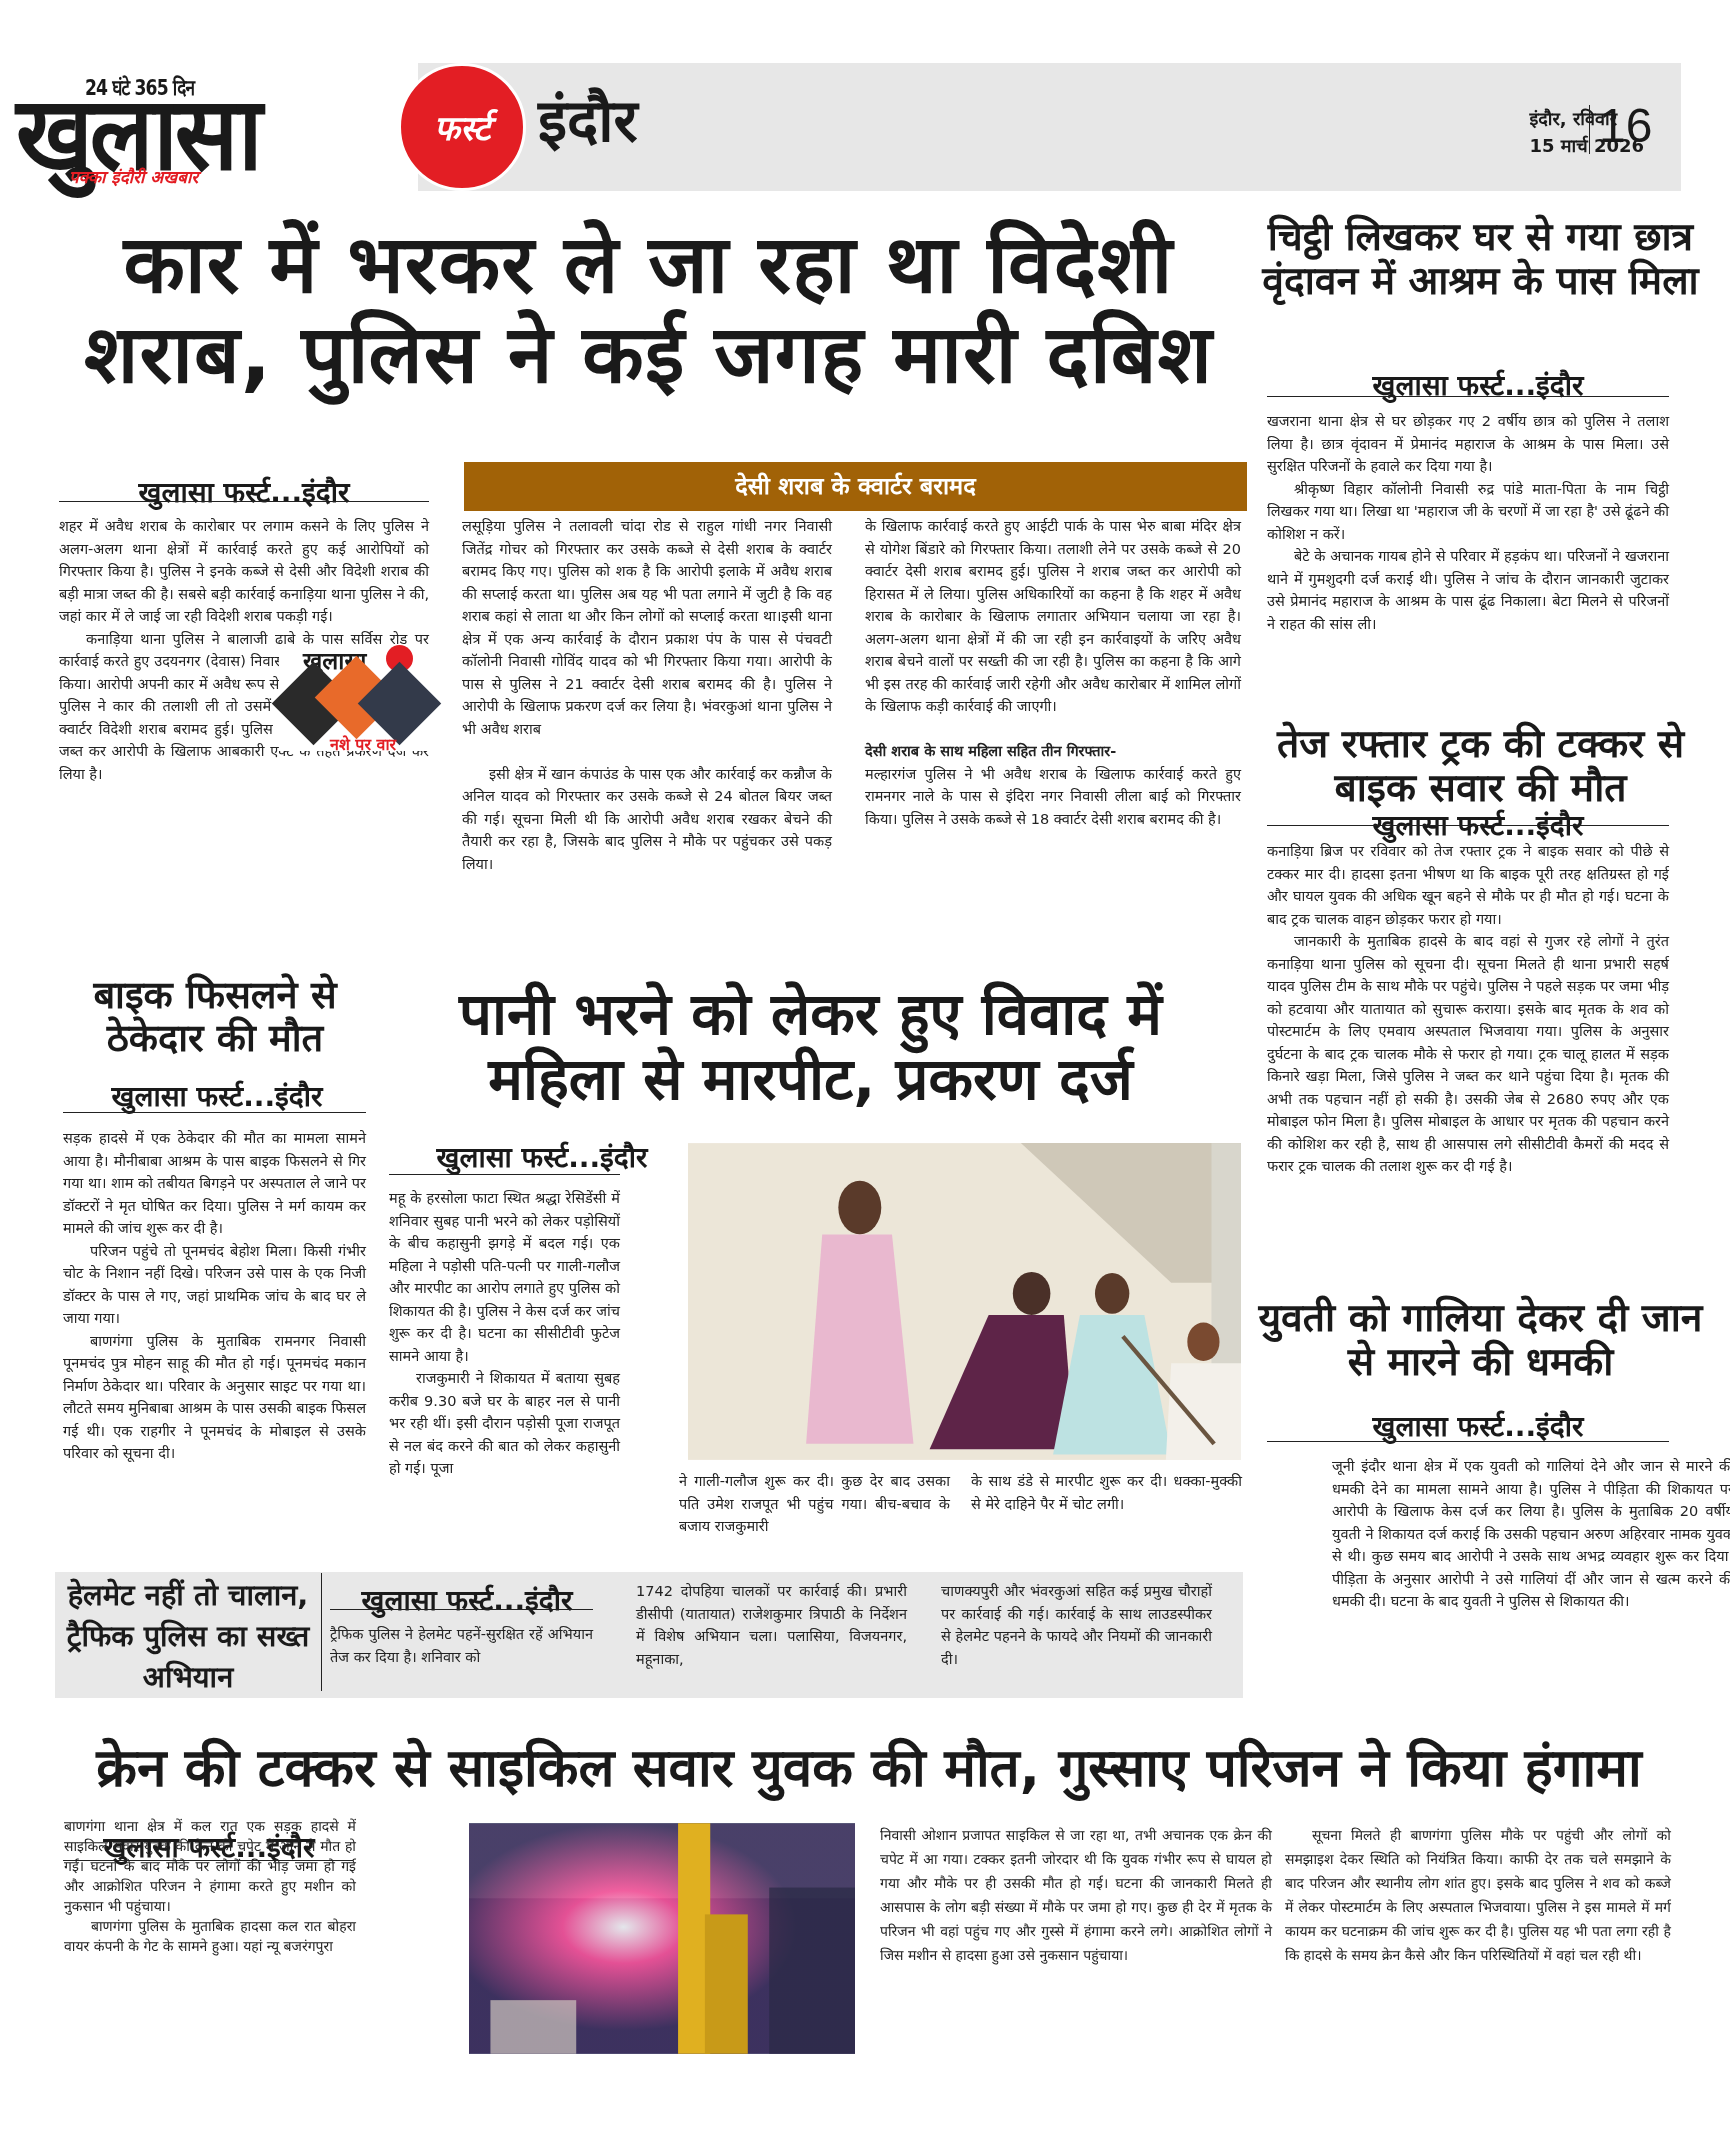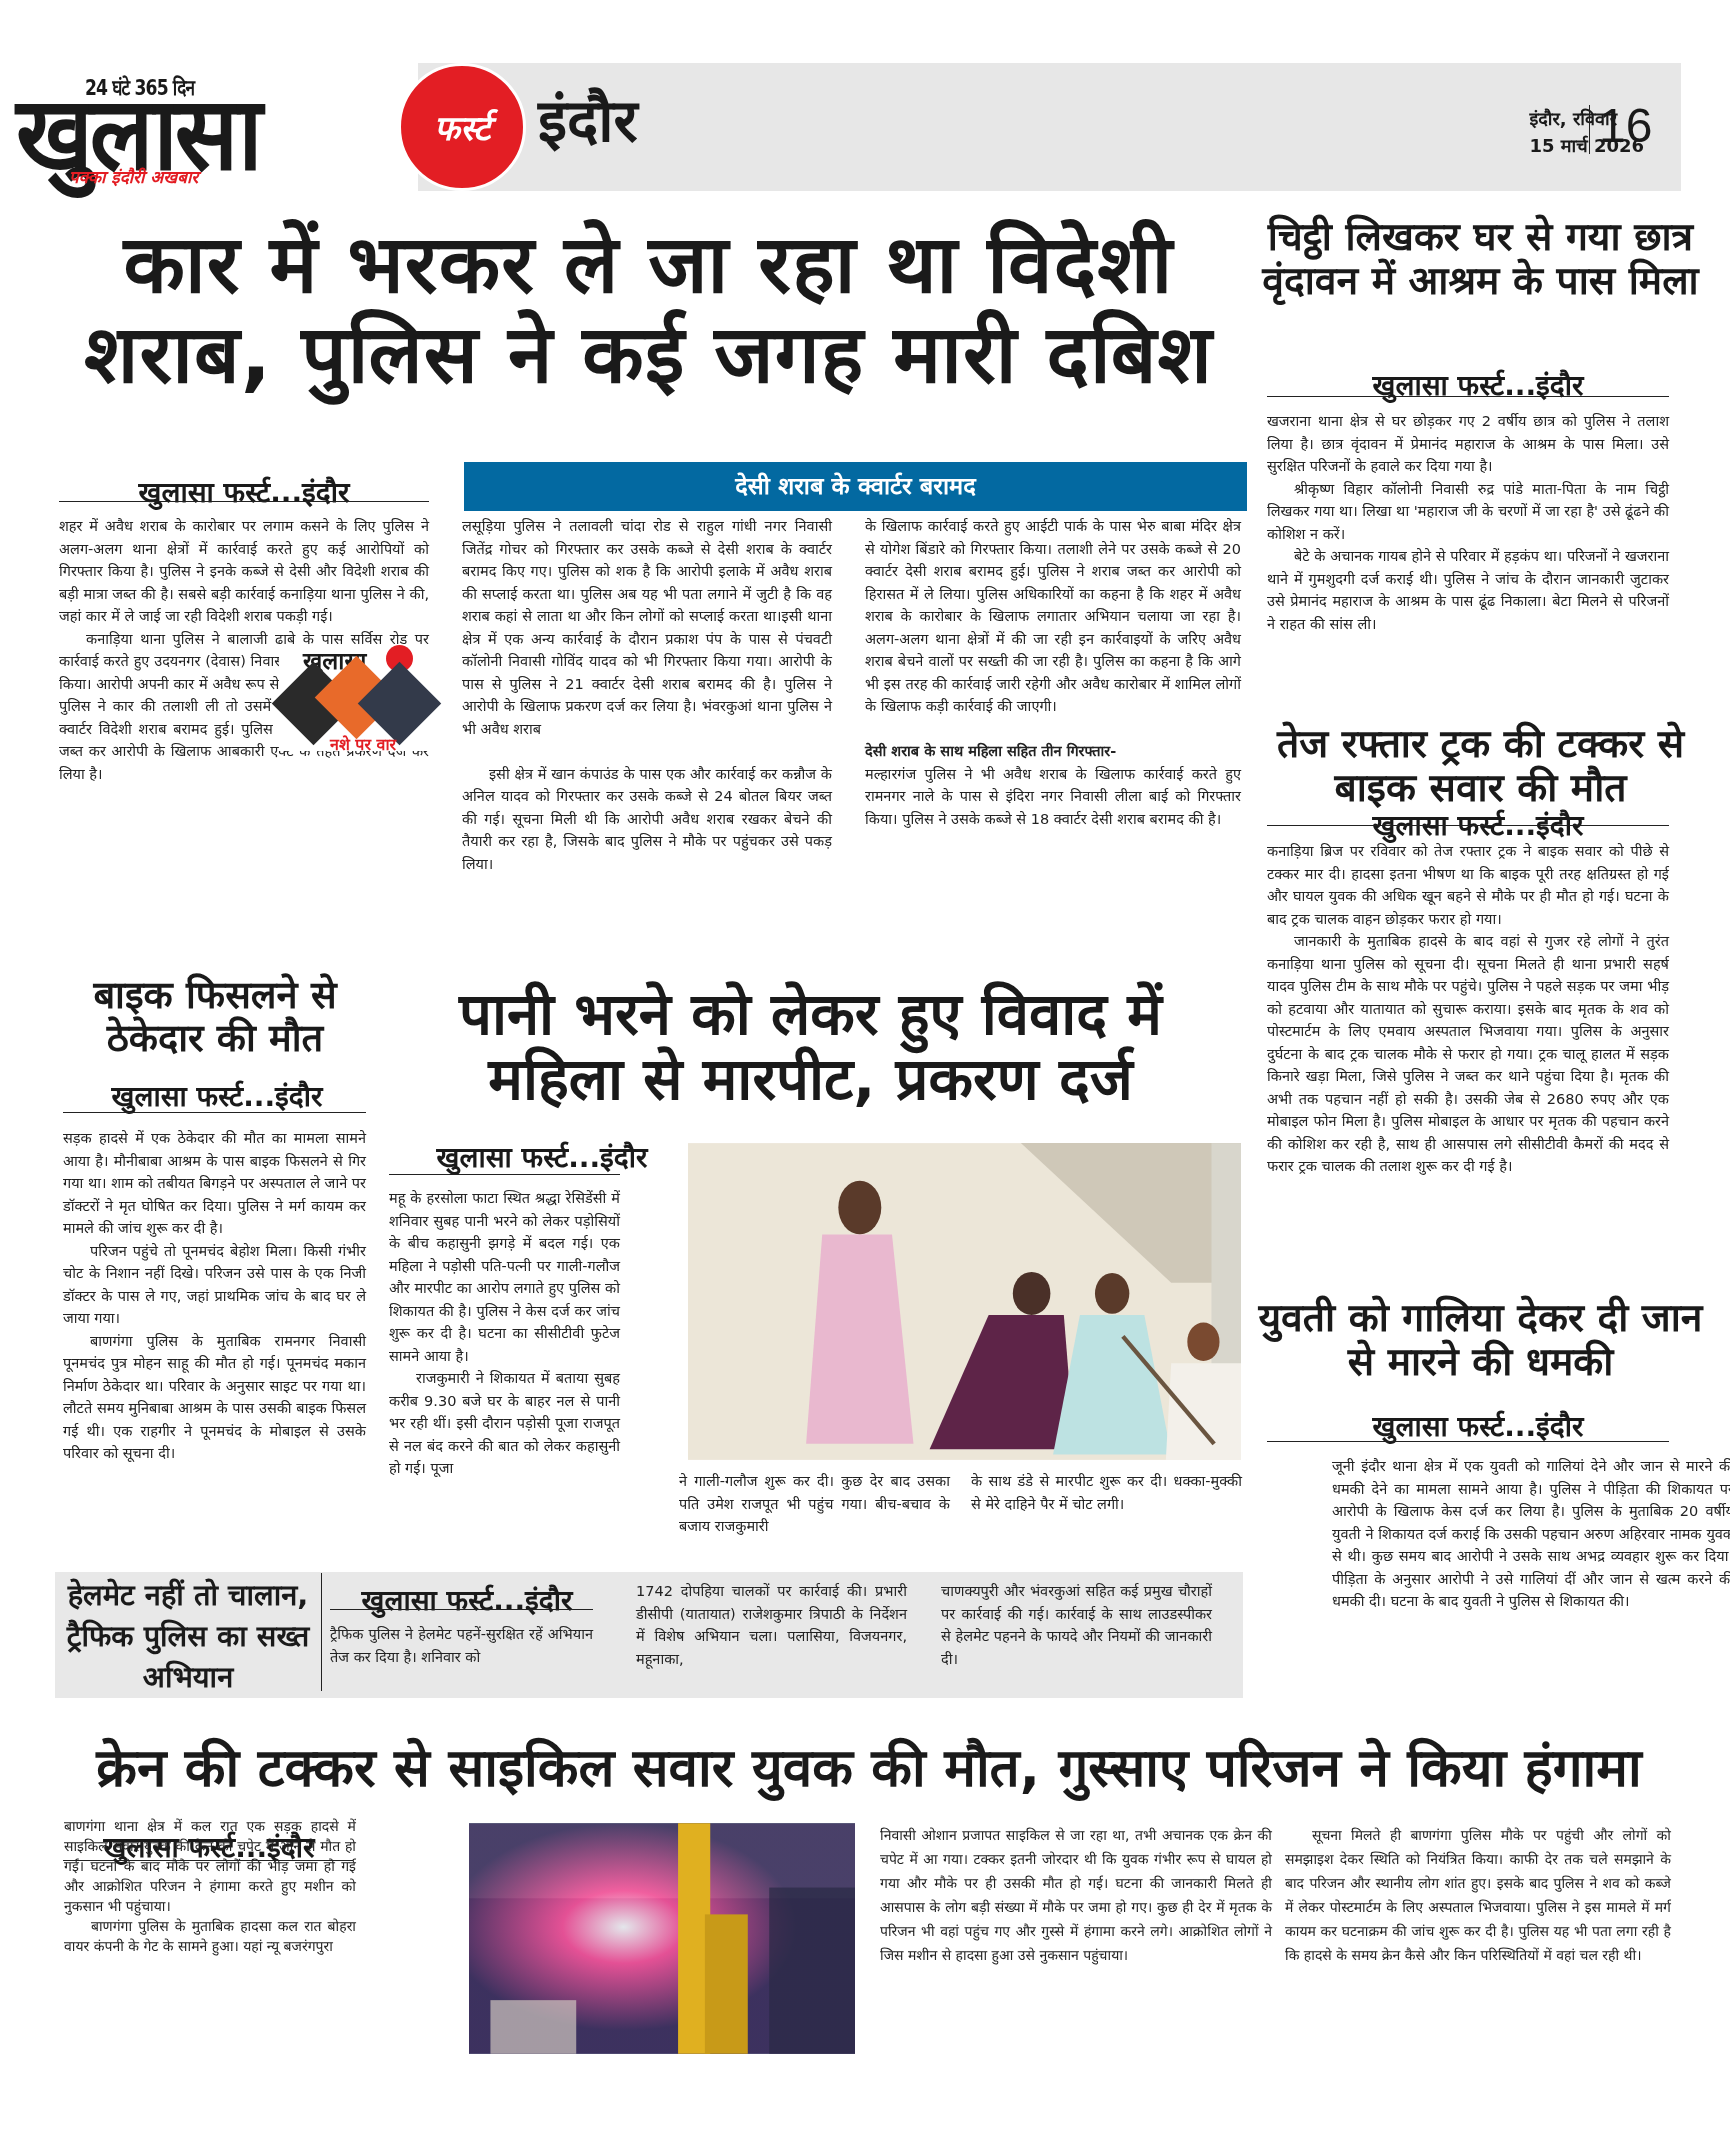--- a/index.html
+++ b/index.html
@@ -20,21 +20,21 @@
   .mast-page { left: 1599px; top: 102px; font-size: 48px; font-weight: 300; line-height: 1; font-family: Liberation Sans, sans-serif; }
 
   
   .hl { font-weight: bold; line-height: 1.12; color: #1a1a1a; }
   .main-hl { left: 64px; top: 220px; width: 1169px; font-size: 80px; text-align: center; letter-spacing: 1.1px; }
   .dateline { font-weight: bold; font-size: 28px; text-align: center; }
   .rule { height: 1.1px; background: #222; }
   .body { font-size: 14.5px; line-height: 22.5px; text-align: justify; color: #222; }
   .body p { margin: 0; }
   .indent { text-indent: 27px; }
-  .red-bar { background: #0369a1; color: #fff; font-weight: bold; font-size: 23.6px; text-align: center; line-height: 49px; }
+  .red-bar { background: #a16207; color: #fff; font-weight: bold; font-size: 23.6px; text-align: center; line-height: 49px; }
   .side-hl { font-size: 41px; text-align: center; }
   .photo { overflow: hidden; }
 
   .nasha { left: 290px; top: 633px; width: 150px; height: 107px; }
   .nasha .logo-s { position:absolute; left: 24px; top: 0; font-size: 23.6px; font-weight: bold; }
   .nasha .dot { position:absolute; left: 107px; top: 1.1px; width: 27px; height: 27px; border-radius: 50%; background: #e31e24; }
   .nasha .dia { position:absolute; width: 59px; height: 59px; transform: rotate(45deg); }
   .nasha .cap { position:absolute; left: 51px; top: 89px; color: #e31e24; font-weight: bold; font-size: 16px; }
 
   .gray-box { background: #e8e8e8; }

